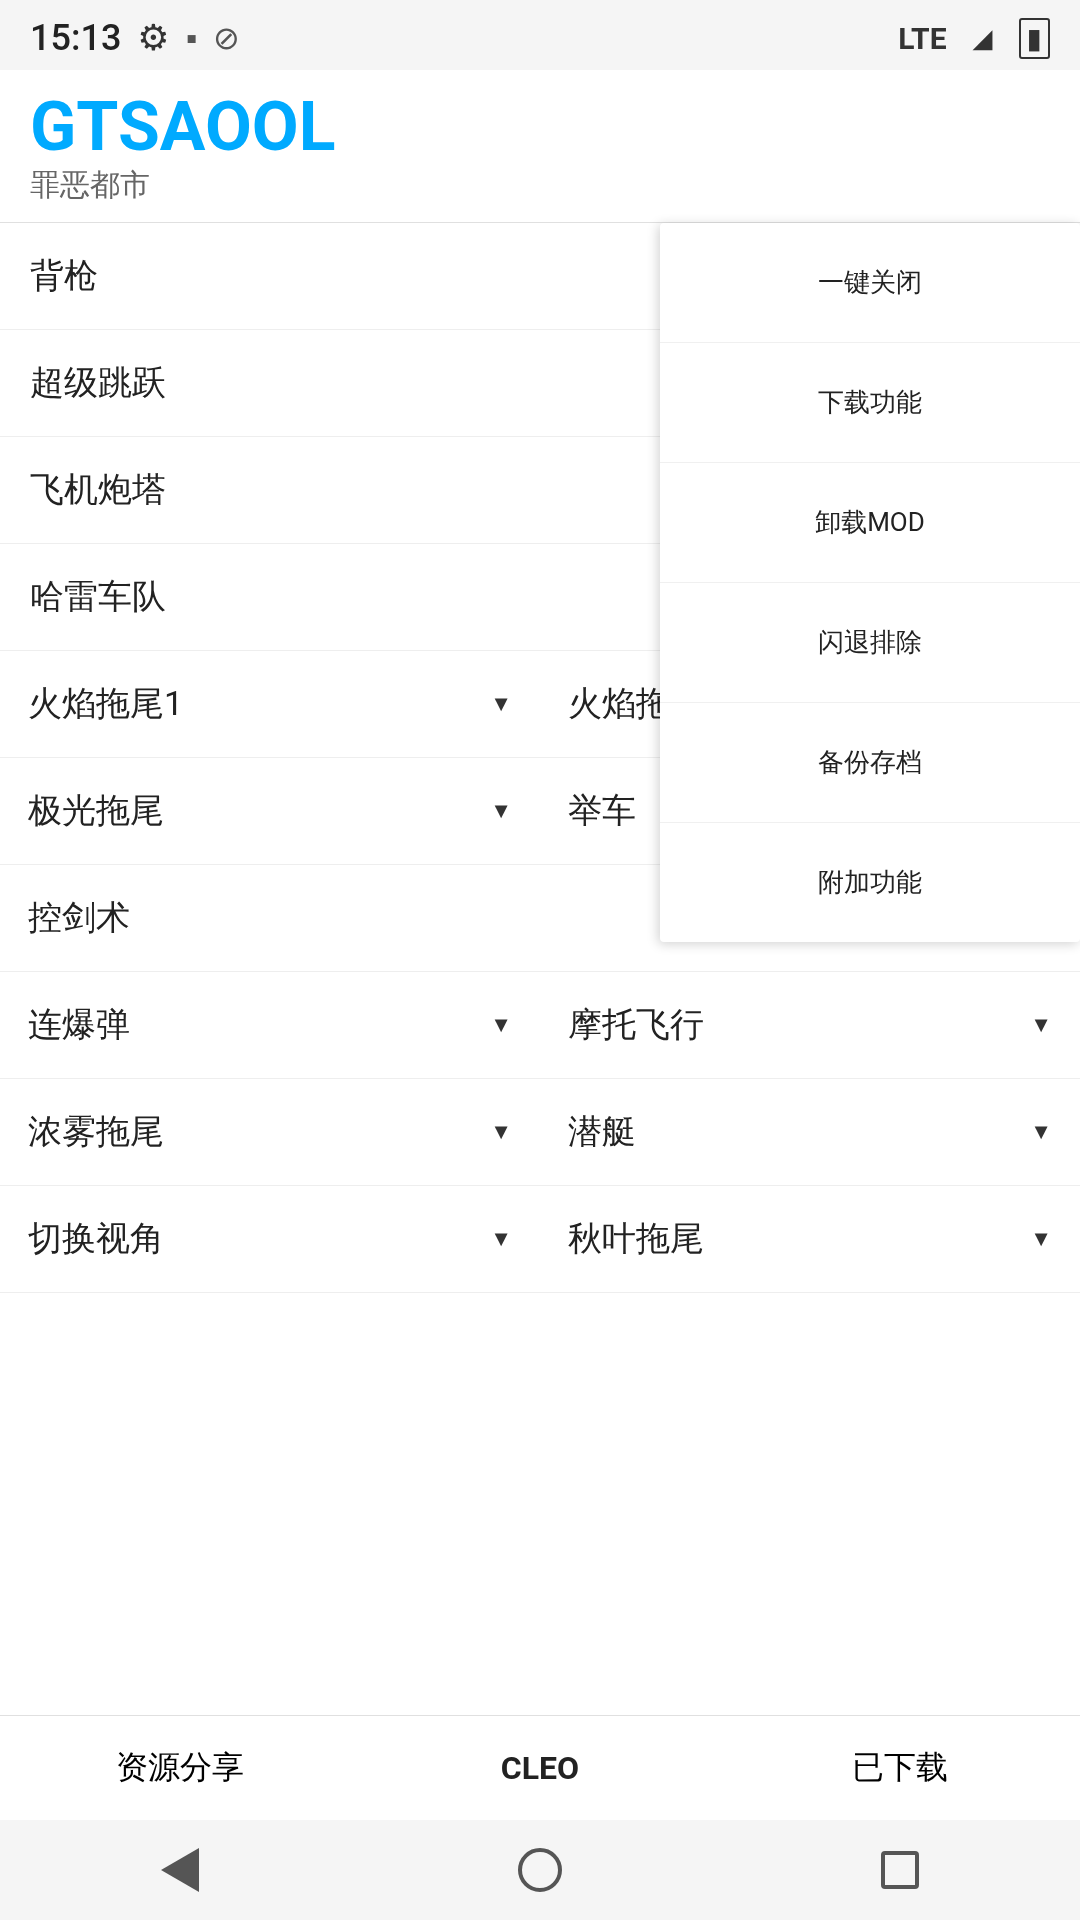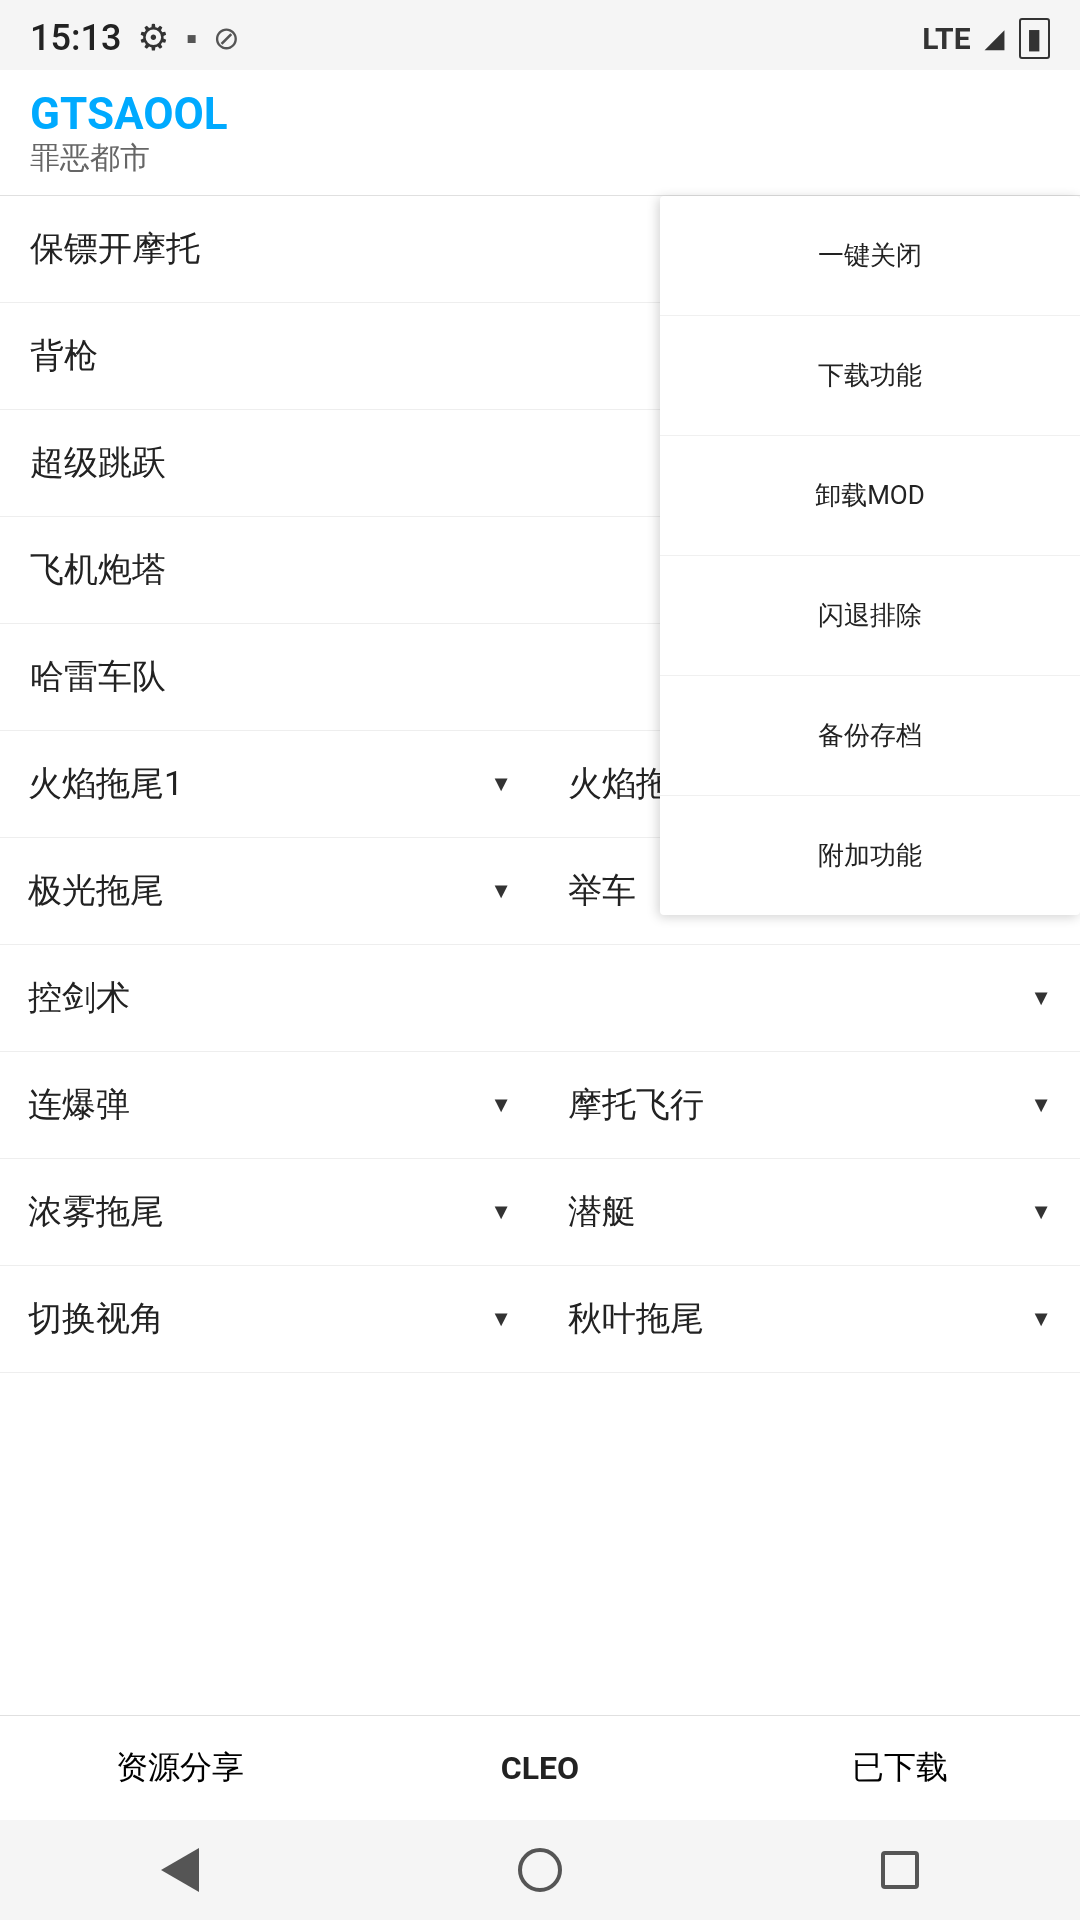--- a/index.html
+++ b/index.html
@@ -27,38 +27,38 @@
       display: flex;
       align-items: center;
       gap: 16px;
       font-size: 34px;
       font-weight: 500;
       color: #333;
     }
     .status-bar-right {
       display: flex;
       align-items: center;
-      gap: 14px;
+      gap: 26px;
       font-size: 32px;
       color: #333;
     }
     .status-time {
       font-size: 36px;
       font-weight: 500;
       color: #222;
     }
 
     
     .app-header {
       background: #ffffff;
       padding: 20px 30px 16px 30px;
       border-bottom: 1px solid #e0e0e0;
     }
     .app-title {
-      font-size: 44px;
+      font-size: 68px;
       font-weight: bold;
       color: #00aaff;
       line-height: 1.1;
     }
     .app-subtitle {
       font-size: 30px;
       color: #666;
       margin-top: 0;
     }
 
@@ -227,24 +227,20 @@
 </div>
 
 <div class="app-header">
   <div class="app-title">GTSAOOL</div>
   <div class="app-subtitle">罪恶都市</div>
 </div>
 
 <div class="main-content">
 
   <div class="feature-item">
-    <span class="feature-item-label">保镖开摩托</span>
-    <span class="dropdown-arrow">▼</span>
-  </div>
-  <div class="feature-item">
     <span class="feature-item-label">背枪</span>
     <span class="dropdown-arrow">▼</span>
   </div>
   <div class="feature-item">
     <span class="feature-item-label">超级跳跃</span>
     <span class="dropdown-arrow">▼</span>
   </div>
   <div class="feature-item">
     <span class="feature-item-label">飞机炮塔</span>
     <span class="dropdown-arrow">▼</span>

